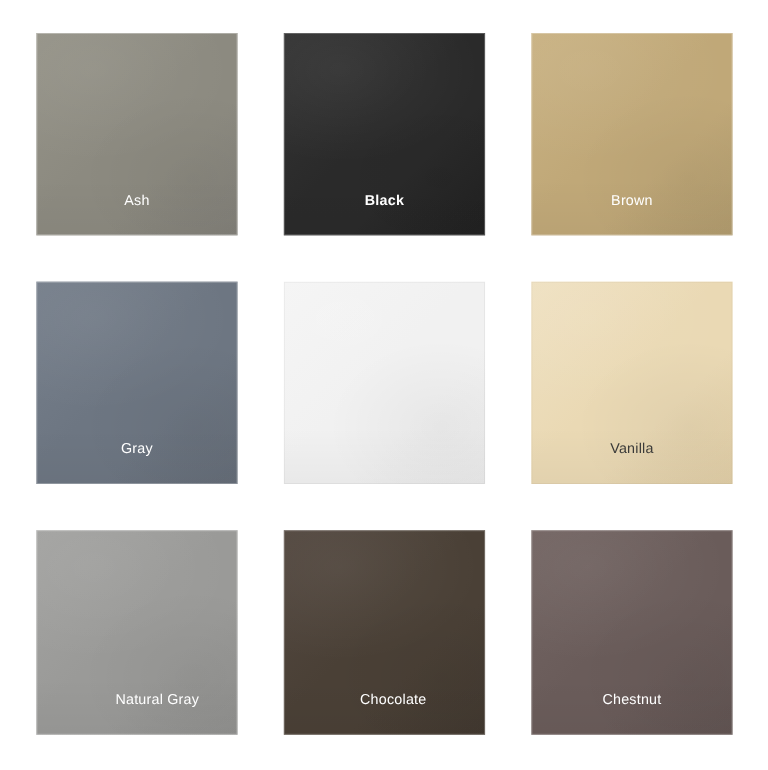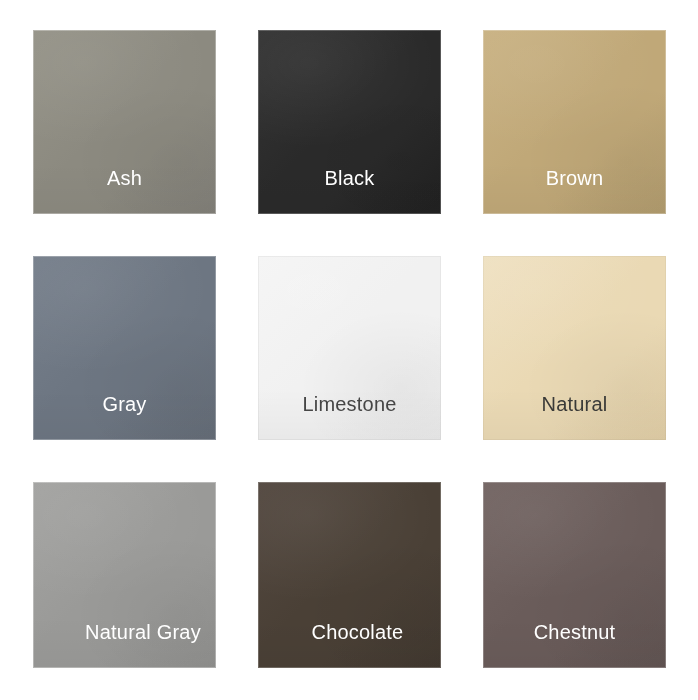--- a/index.html
+++ b/index.html
@@ -41,21 +41,21 @@
   
   .swatch .texture {
     position: absolute;
     inset: 0;
     pointer-events: none;
   }
 
   .swatch .label {
     position: relative;
     z-index: 3;
-    font-size: 20px;
+    font-size: 13px;
     line-height: 1;
     letter-spacing: 0.2px;
     padding-bottom: 26px;
     white-space: nowrap;
     font-weight: 400;
   }
 
   
   .swatch .rim {
     position: absolute;
@@ -70,45 +70,44 @@
 <div id="swatch-grid">
   <div class="swatch" style="background: linear-gradient(135deg, rgb(149, 147, 136) 0%, rgb(140, 138, 128) 46%, rgb(140, 138, 128) 66%, rgb(131, 129, 122) 100%);">
     <div class="rim" style="box-shadow: rgba(255, 255, 255, 0.3) 0px 0px 0px 1px inset;"></div>
     <div class="texture" style="background: radial-gradient(120% 80% at 28% 18%, rgba(255, 255, 255, 0.055) 0%, rgba(255, 255, 255, 0) 58%), radial-gradient(90% 70% at 78% 72%, rgba(0, 0, 0, 0.043) 0%, rgba(0, 0, 0, 0) 62%), linear-gradient(rgba(255, 255, 255, 0) 72%, rgba(0, 0, 0, 0.035) 100%);"></div>
     <span class="label" style="color: rgb(255, 255, 255);">Ash</span>
   </div>
 
   <div class="swatch" style="background: linear-gradient(135deg, rgb(52, 52, 52) 0%, rgb(42, 42, 42) 46%, rgb(42, 42, 42) 66%, rgb(33, 33, 33) 100%);">
     <div class="rim" style="box-shadow: rgba(255, 255, 255, 0.22) 0px 0px 0px 1px inset;"></div>
     <div class="texture" style="background: radial-gradient(120% 80% at 28% 18%, rgba(255, 255, 255, 0.055) 0%, rgba(255, 255, 255, 0) 58%), radial-gradient(90% 70% at 78% 72%, rgba(0, 0, 0, 0.043) 0%, rgba(0, 0, 0, 0) 62%), linear-gradient(rgba(255, 255, 255, 0) 72%, rgba(0, 0, 0, 0.035) 100%);"></div>
-    <span class="label" style="color: rgb(255, 255, 255);">Black</span>
+    <span class="label" style="color: rgb(255, 255, 255); font-weight: bold;">Black</span>
   </div>
 
   <div class="swatch" style="background: linear-gradient(135deg, rgb(201, 178, 131) 0%, rgb(192, 168, 120) 46%, rgb(192, 168, 120) 66%, rgb(179, 157, 111) 100%);">
     <div class="rim" style="box-shadow: rgba(255, 255, 255, 0.26) 0px 0px 0px 1px inset;"></div>
     <div class="texture" style="background: radial-gradient(120% 80% at 28% 18%, rgba(255, 255, 255, 0.055) 0%, rgba(255, 255, 255, 0) 58%), radial-gradient(90% 70% at 78% 72%, rgba(0, 0, 0, 0.043) 0%, rgba(0, 0, 0, 0) 62%), linear-gradient(rgba(255, 255, 255, 0) 72%, rgba(0, 0, 0, 0.035) 100%);"></div>
     <span class="label" style="color: rgb(255, 255, 255);">Brown</span>
   </div>
 
   <div class="swatch" style="background: linear-gradient(135deg, rgb(118, 127, 139) 0%, rgb(109, 118, 130) 46%, rgb(109, 118, 130) 66%, rgb(102, 110, 121) 100%);">
     <div class="rim" style="box-shadow: rgba(255, 255, 255, 0.26) 0px 0px 0px 1px inset;"></div>
     <div class="texture" style="background: radial-gradient(120% 80% at 28% 18%, rgba(255, 255, 255, 0.055) 0%, rgba(255, 255, 255, 0) 58%), radial-gradient(90% 70% at 78% 72%, rgba(0, 0, 0, 0.043) 0%, rgba(0, 0, 0, 0) 62%), linear-gradient(rgba(255, 255, 255, 0) 72%, rgba(0, 0, 0, 0.035) 100%);"></div>
     <span class="label" style="color: rgb(255, 255, 255); text-align: right;">Gray</span>
   </div>
 
   <div class="swatch" style="background: linear-gradient(135deg, rgb(245, 245, 245) 0%, rgb(241, 241, 241) 46%, rgb(241, 241, 241) 66%, rgb(237, 237, 237) 100%);">
     <div class="rim" style="box-shadow: rgba(0, 0, 0, 0.043) 0px 0px 0px 1px inset;"></div>
     <div class="texture" style="background: radial-gradient(120% 80% at 28% 18%, rgba(255, 255, 255, 0.055) 0%, rgba(255, 255, 255, 0) 58%), radial-gradient(90% 70% at 78% 72%, rgba(0, 0, 0, 0.043) 0%, rgba(0, 0, 0, 0) 62%), linear-gradient(rgba(255, 255, 255, 0) 72%, rgba(0, 0, 0, 0.035) 100%);"></div>
-    <span class="label" style="color: rgb(69, 69, 69);">Limestone</span>
   </div>
 
   <div class="swatch" style="background: linear-gradient(135deg, rgb(239, 225, 194) 0%, rgb(234, 217, 180) 46%, rgb(234, 217, 180) 66%, rgb(227, 208, 168) 100%);">
     <div class="rim" style="box-shadow: rgba(0, 0, 0, 0.035) 0px 0px 0px 1px inset;"></div>
     <div class="texture" style="background: radial-gradient(120% 80% at 28% 18%, rgba(255, 255, 255, 0.055) 0%, rgba(255, 255, 255, 0) 58%), radial-gradient(90% 70% at 78% 72%, rgba(0, 0, 0, 0.043) 0%, rgba(0, 0, 0, 0) 62%), linear-gradient(rgba(255, 255, 255, 0) 72%, rgba(0, 0, 0, 0.035) 100%);"></div>
-    <span class="label" style="color: rgb(58, 58, 56);">Natural</span>
+    <span class="label" style="color: rgb(58, 58, 56);">Vanilla</span>
   </div>
 
   <div class="swatch" style="background: linear-gradient(135deg, rgb(163, 163, 161) 0%, rgb(154, 154, 152) 46%, rgb(154, 154, 152) 66%, rgb(146, 146, 144) 100%); padding-left: 37px;">
     <div class="rim" style="box-shadow: rgba(255, 255, 255, 0.3) 0px 0px 0px 1px inset;"></div>
     <div class="texture" style="background: radial-gradient(120% 80% at 28% 18%, rgba(255, 255, 255, 0.055) 0%, rgba(255, 255, 255, 0) 58%), radial-gradient(90% 70% at 78% 72%, rgba(0, 0, 0, 0.043) 0%, rgba(0, 0, 0, 0) 62%), linear-gradient(rgba(255, 255, 255, 0) 72%, rgba(0, 0, 0, 0.035) 100%);"></div>
     <span class="label" style="color: rgb(255, 255, 255);">Natural Gray</span>
   </div>
 
   <div class="swatch" style="background: linear-gradient(135deg, rgb(83, 72, 64) 0%, rgb(74, 64, 54) 46%, rgb(74, 64, 54) 66%, rgb(66, 57, 48) 100%); padding-left: 16px;">
     <div class="rim" style="box-shadow: rgba(255, 255, 255, 0.22) 0px 0px 0px 1px inset;"></div>

